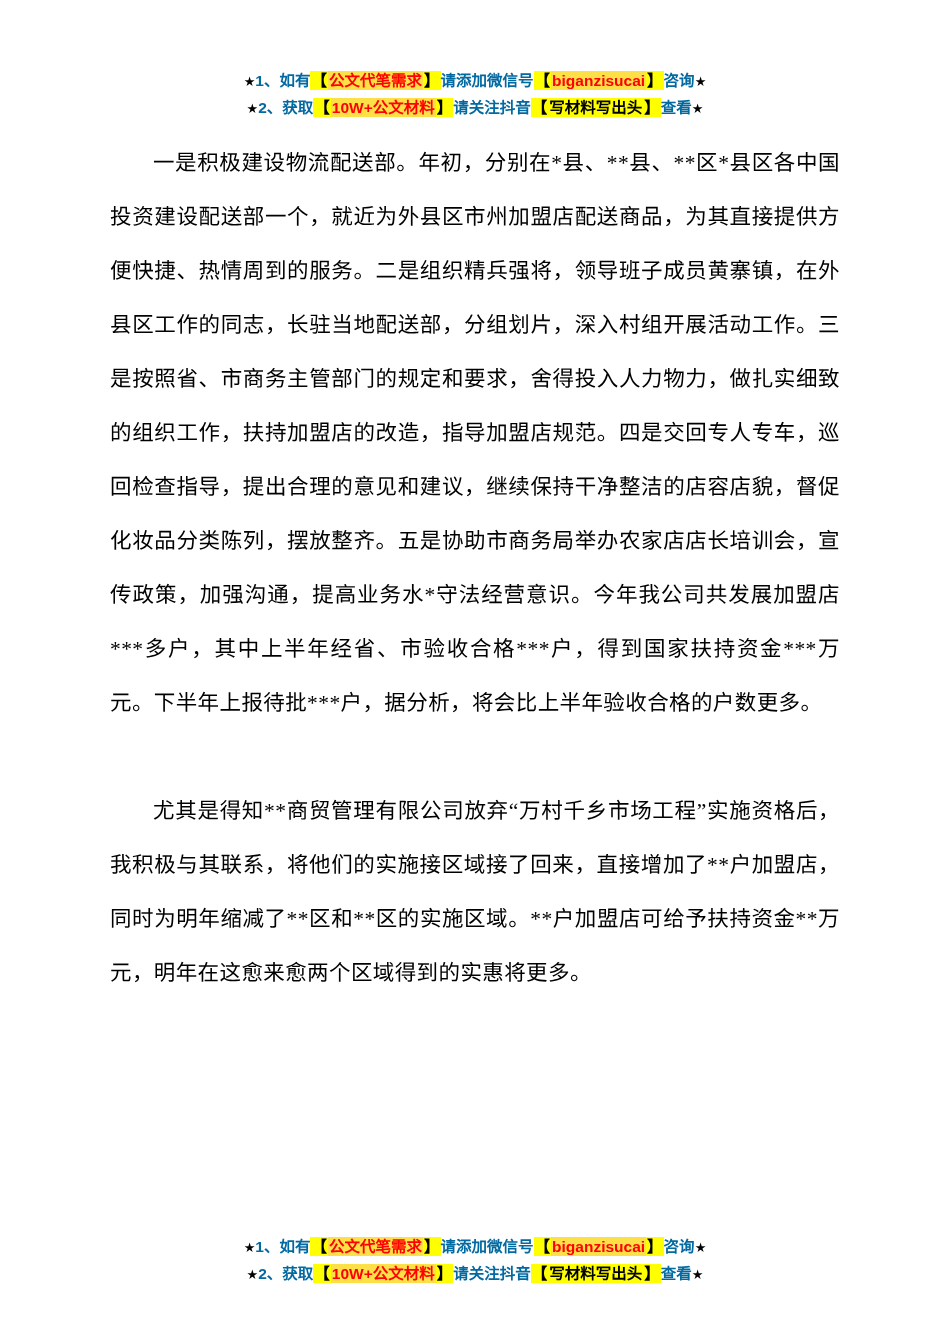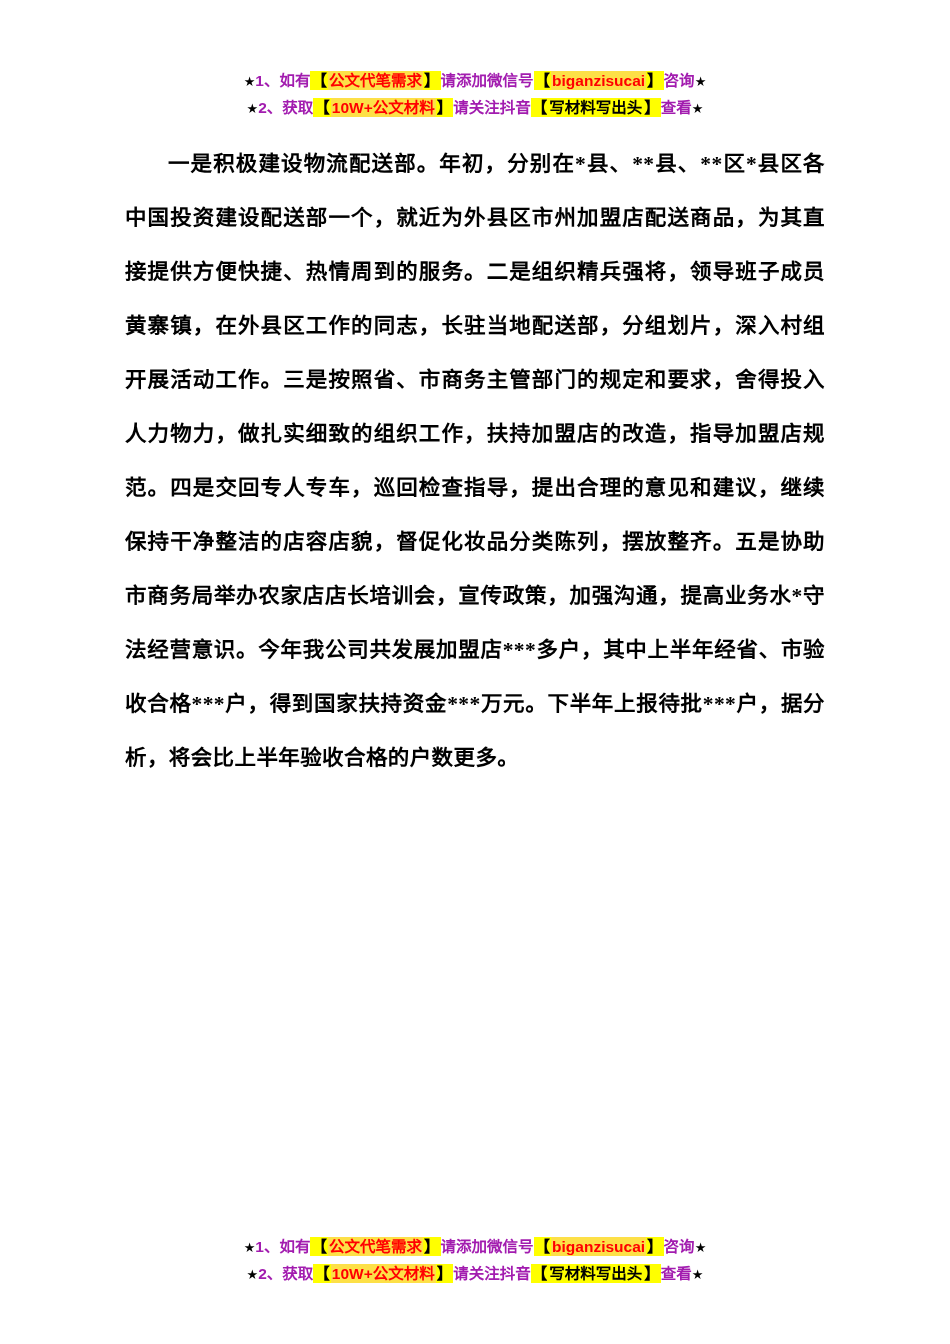--- a/index.html
+++ b/index.html
@@ -46,38 +46,37 @@
     background: #fde047;
     color: #ff0000;
     padding: 1px 1px;
   }
   .promo .hl-black {
     background: #ffff00;
     color: #000000;
     padding: 1px 1px;
   }
   .promo .plain {
-    color: #a21caf;
+    color: #0369a1;
   }
   .star {
     color: #000000;
     font-size: 13px;
   }
   
   .doc-body {
     font-size: 21.5px;
     line-height: 54px;
     text-align: justify;
     text-justify: inter-ideograph;
     letter-spacing: 0.4px;
   }
   .doc-body p {
-    margin: 15px;
+    margin: 0;
     text-indent: 2em;
-    font-weight: bold;
   }
   .para-gap {
     height: 54px;
   }
 </style>
 </head>
 <body>
 
 <div class="page">
 
@@ -86,20 +85,21 @@
       <span class="star">★</span><span class="plain">1、如有</span><span class="hl-black">【</span><span class="hl">公文代笔需求</span><span class="hl-black">】</span><span class="plain">请添加微信号</span><span class="hl-black">【</span><span class="hl">biganzisucai</span><span class="hl-black">】</span><span class="plain">咨询</span><span class="star">★</span>
     </div>
     <div>
       <span class="star">★</span><span class="plain">2、获取</span><span class="hl-black">【</span><span class="hl">10W+公文材料</span><span class="hl-black">】</span><span class="plain">请关注抖音</span><span class="hl-black">【</span><span class="hl-black">写材料写出头</span><span class="hl-black">】</span><span class="plain">查看</span><span class="star">★</span>
     </div>
   </div>
 
   <div class="doc-body">
     <p>一是积极建设物流配送部。年初，分别在*县、**县、**区*县区各中国投资建设配送部一个，就近为外县区市州加盟店配送商品，为其直接提供方便快捷、热情周到的服务。二是组织精兵强将，领导班子成员黄寨镇，在外县区工作的同志，长驻当地配送部，分组划片，深入村组开展活动工作。三是按照省、市商务主管部门的规定和要求，舍得投入人力物力，做扎实细致的组织工作，扶持加盟店的改造，指导加盟店规范。四是交回专人专车，巡回检查指导，提出合理的意见和建议，继续保持干净整洁的店容店貌，督促化妆品分类陈列，摆放整齐。五是协助市商务局举办农家店店长培训会，宣传政策，加强沟通，提高业务水*守法经营意识。今年我公司共发展加盟店***多户，其中上半年经省、市验收合格***户，得到国家扶持资金***万元。下半年上报待批***户，据分析，将会比上半年验收合格的户数更多。</p>
     <div class="para-gap"></div>
+    <p>尤其是得知**商贸管理有限公司放弃“万村千乡市场工程”实施资格后，我积极与其联系，将他们的实施接区域接了回来，直接增加了**户加盟店，同时为明年缩减了**区和**区的实施区域。**户加盟店可给予扶持资金**万元，明年在这愈来愈两个区域得到的实惠将更多。</p>
   </div>
 
   <div class="promo promo-bottom">
     <div>
       <span class="star">★</span><span class="plain">1、如有</span><span class="hl-black">【</span><span class="hl">公文代笔需求</span><span class="hl-black">】</span><span class="plain">请添加微信号</span><span class="hl-black">【</span><span class="hl">biganzisucai</span><span class="hl-black">】</span><span class="plain">咨询</span><span class="star">★</span>
     </div>
     <div>
       <span class="star">★</span><span class="plain">2、获取</span><span class="hl-black">【</span><span class="hl">10W+公文材料</span><span class="hl-black">】</span><span class="plain">请关注抖音</span><span class="hl-black">【</span><span class="hl-black">写材料写出头</span><span class="hl-black">】</span><span class="plain">查看</span><span class="star">★</span>
     </div>
   </div>

